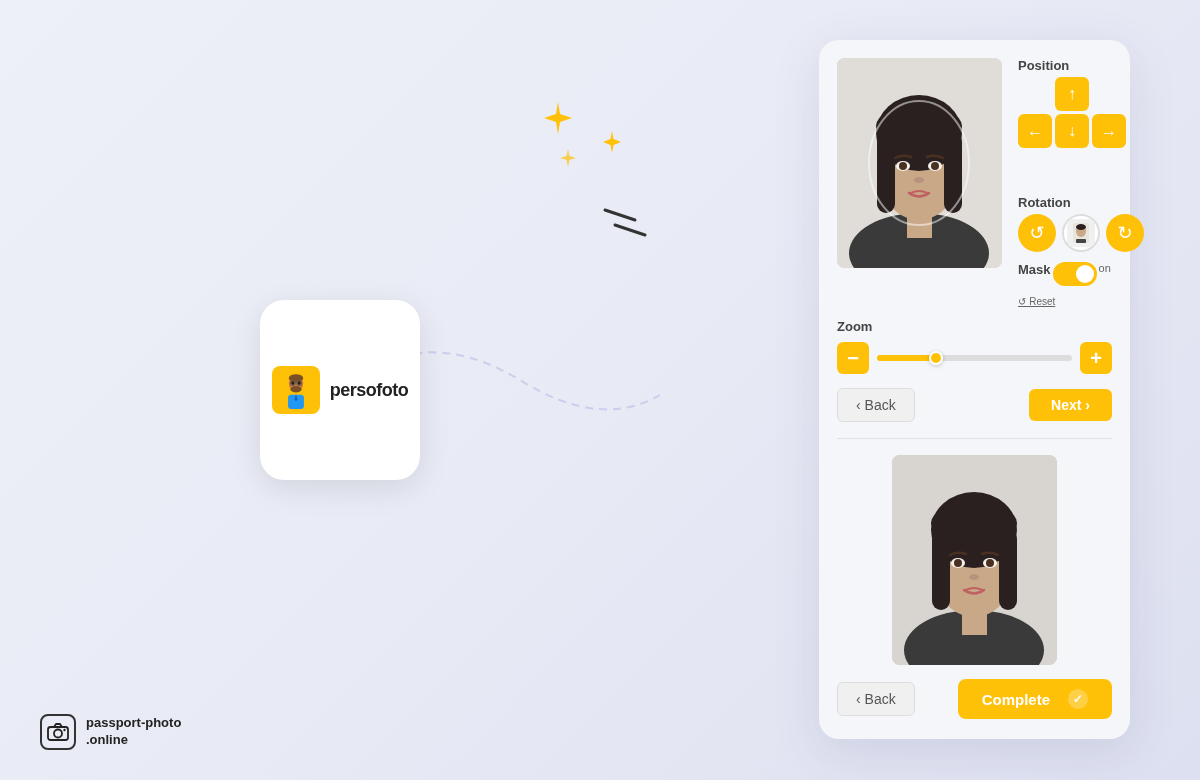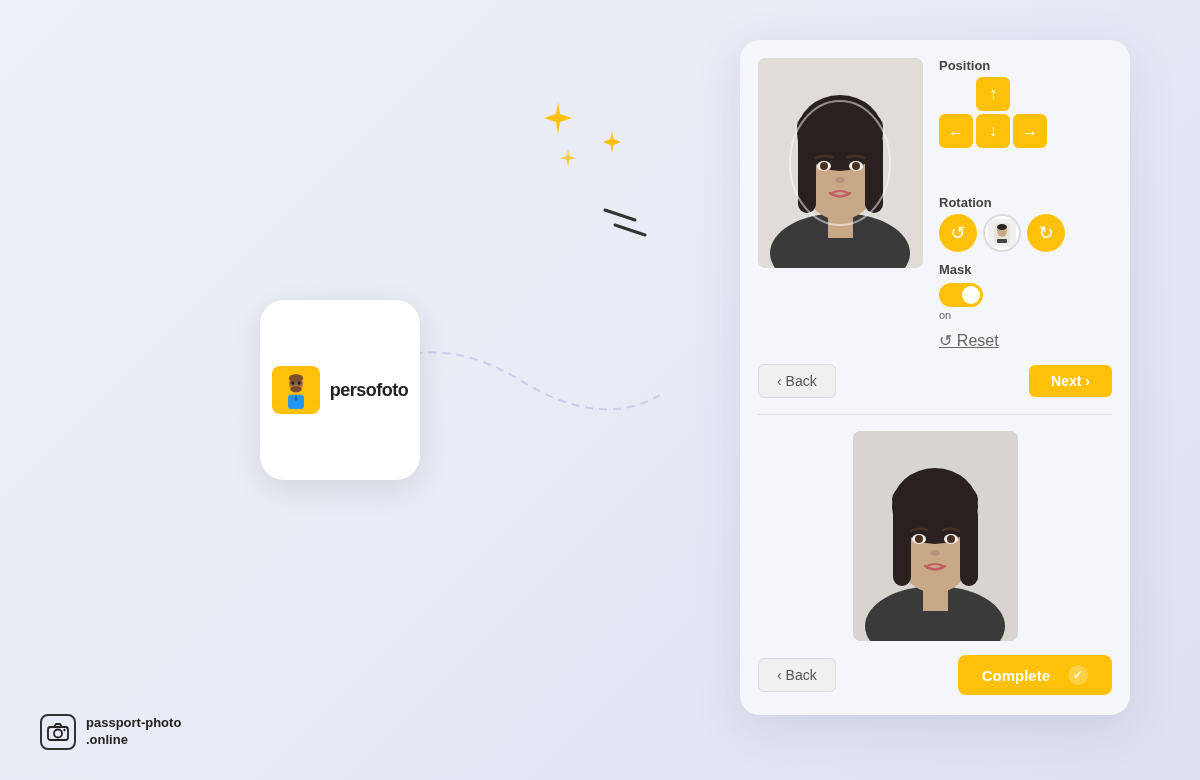--- a/index.html
+++ b/index.html
@@ -71,21 +71,21 @@
       font-weight: 700;
       color: #222;
       letter-spacing: -0.5px;
     }
 
     
     .main-panel {
       position: absolute;
       right: 70px;
       top: 40px;
-      width: 390px;
+      width: 311px;
       background: #f5f6fa;
       border-radius: 20px;
       box-shadow: 0 12px 48px rgba(80,80,120,0.13);
       padding: 0 0 20px 0;
       z-index: 3;
     }
 
     
     .editor-section {
       display: flex;
@@ -166,21 +166,21 @@
     .rot-btn.middle {
       background: #fff;
       border: 2px solid #ddd;
       overflow: hidden;
       padding: 2px;
     }
 
     
     .mask-row {
       display: flex;
-      flex-direction: column;
+      flex-direction: row;
       align-items: flex-start;
       gap: 2px;
     }
     .toggle-switch {
       width: 44px;
       height: 24px;
       background: #FFC107;
       border-radius: 12px;
       position: relative;
       cursor: pointer;
@@ -197,21 +197,21 @@
     .toggle-label {
       font-size: 11px;
       color: #666;
     }
 
     
     .reset-btn {
       background: none;
       border: none;
       color: #666;
-      font-size: 16px;
+      font-size: 10px;
       cursor: pointer;
       display: flex;
       align-items: center;
       gap: 4px;
       padding: 0;
       margin-top: auto;
       text-decoration: underline;
     }
 
     
@@ -527,20 +527,31 @@
           <div class="toggle-knob"></div>
         </div>
         <span class="toggle-label">on</span>
       </div>
 
       <button class="reset-btn">↺ Reset</button>
 
     </div>
   </div>
 
+  <div class="zoom-section">
+    <div class="zoom-label">Zoom</div>
+    <div class="zoom-row">
+      <button class="zoom-btn">−</button>
+      <div class="zoom-slider-track">
+        <div class="zoom-slider-fill"></div>
+        <div class="zoom-slider-thumb"></div>
+      </div>
+      <button class="zoom-btn">+</button>
+    </div>
+  </div>
 
   <div class="nav-row">
     <button class="back-btn">‹ Back</button>
     <button class="next-btn">Next ›</button>
   </div>
 
   <div class="divider"></div>
 
   <div class="bottom-preview">
     <div class="bottom-photo">

